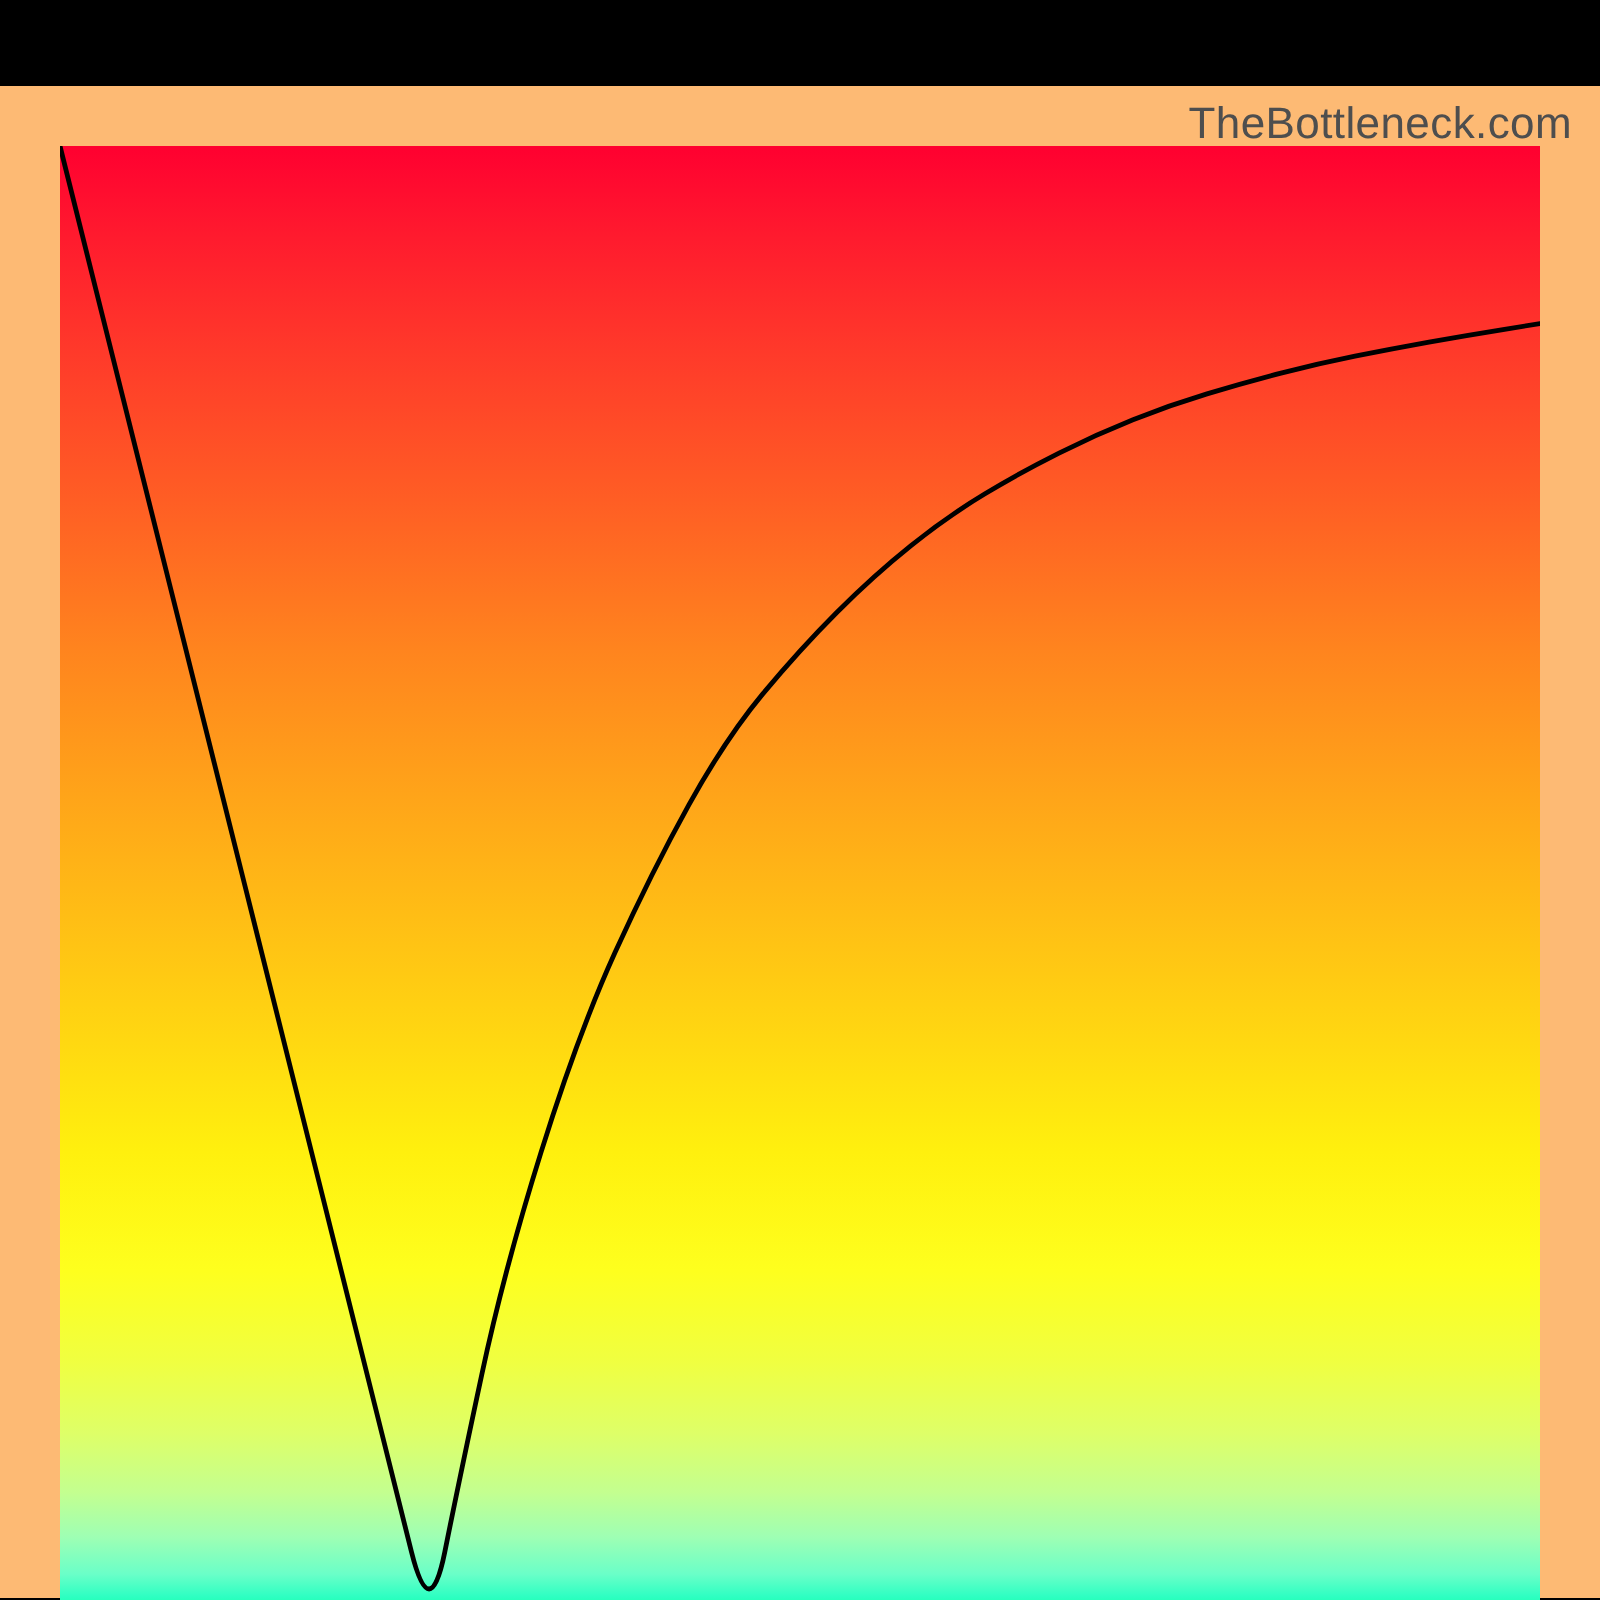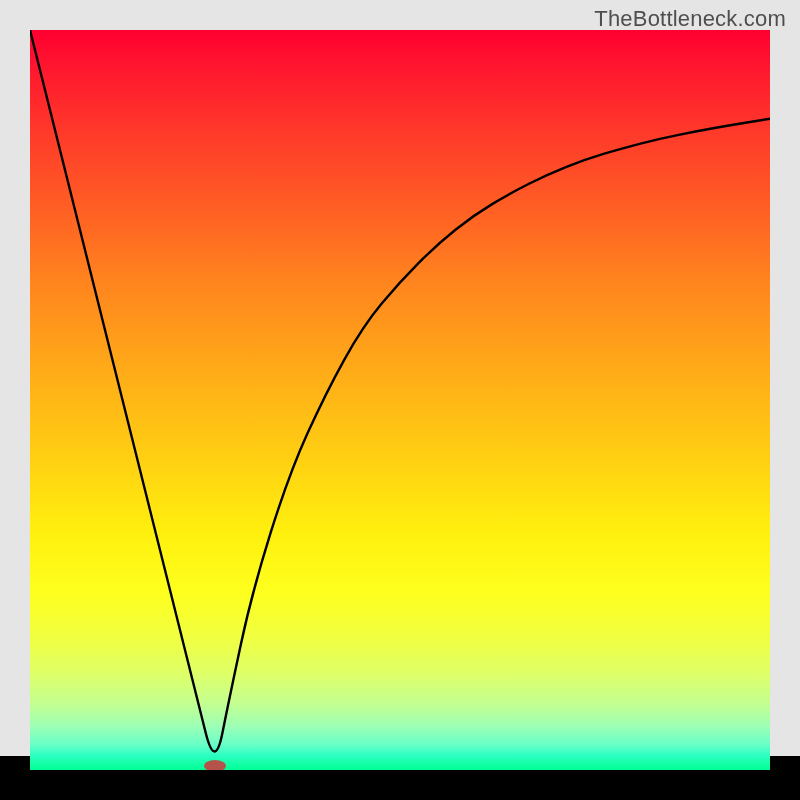--- a/index.html
+++ b/index.html
@@ -8,21 +8,22 @@
     width: 800px;
     height: 800px;
     overflow: hidden;
     background: #000;
     font-family: Arial, Helvetica, sans-serif;
   }
   .frame {
     position: relative;
     width: 800px;
     height: 756px;
-    background: #e5e5e5;
+    background: #fdba74;
+    margin-top: 43px;
   }
   .plot-area {
     position: absolute;
     left: 30px;
     top: 30px;
     width: 740px;
     height: 740px;
     background: linear-gradient(to bottom,
       #ff0030 0%,
       #ff1a2e 6%,

